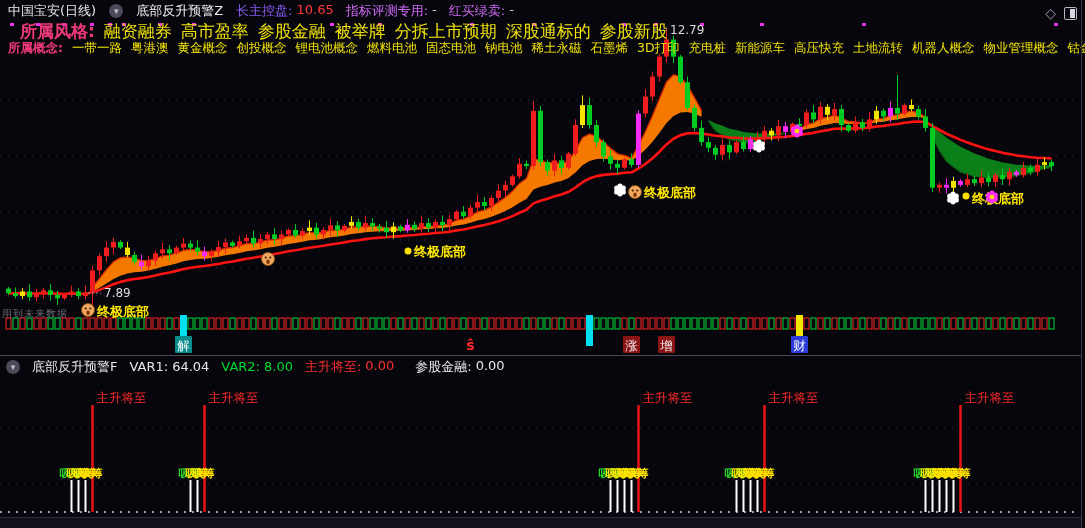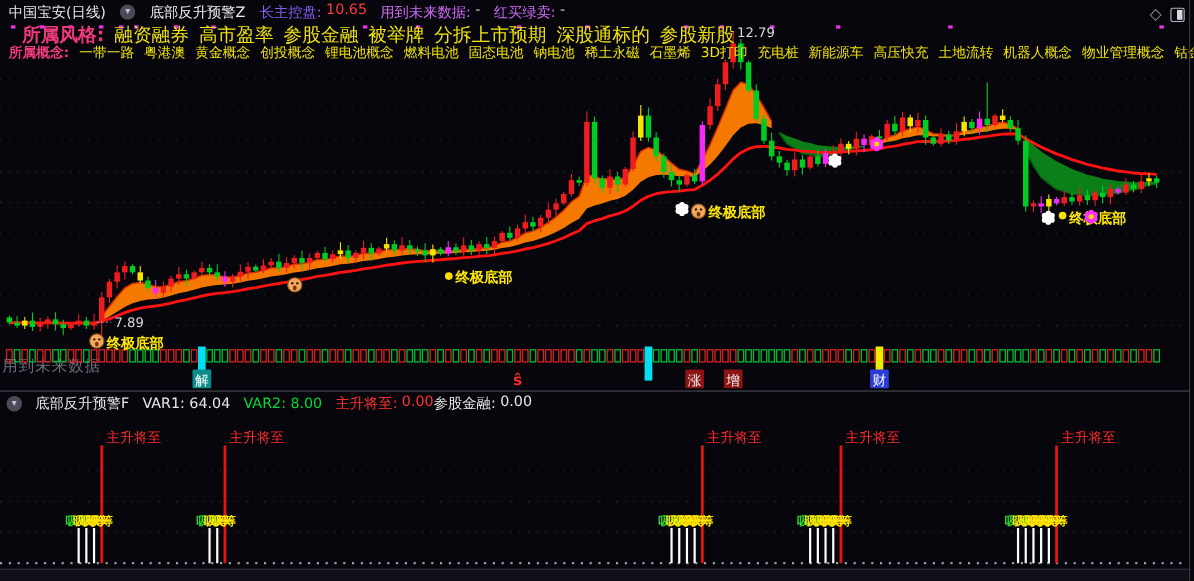--- a/index.html
+++ b/index.html
@@ -15,21 +15,21 @@
   .circle-toggle{
     width:14px;height:14px;border-radius:50%;background:#4a4a58;color:#c4c4d0;
     font-size:9px;display:inline-flex;align-items:center;justify-content:center;flex:none;
   }
   .statpair{display:inline-flex;gap:4px;}
   #stylebar{top:23px;height:17px;gap:9px;padding-left:20px;font-size:17px;width:1075px;overflow:hidden;}
   #conceptbar{top:40px;height:17px;gap:9px;padding-left:8px;font-size:12.5px;width:1078px;overflow:hidden;}
   .rowlabel{font-weight:bold;}
   #main-chart{position:absolute;top:20px;left:0;z-index:3;}
   #sub-chart{position:absolute;top:376px;left:0;z-index:3;}
-  #watermark{position:absolute;left:2px;top:324px;z-index:2;color:#6e6e7a;font-size:14px;letter-spacing:1px;}
+  #watermark{position:absolute;left:2px;top:307px;z-index:2;color:#6e6e7a;font-size:10px;letter-spacing:1px;}
   #divider1{position:absolute;top:355px;left:0;width:1081px;height:1px;background:#4a4a56;z-index:6;}
   #sub-header{top:357px;height:19px;gap:12px;padding-left:6px;font-size:13px;width:1075px;overflow:hidden;}
   #sub-header .pname{color:#e8e8e8;}
   #right-border{position:absolute;left:1081px;top:0;width:1px;height:528px;background:#3c3c48;z-index:7;}
   #bottombar{position:absolute;top:517px;left:0;width:1081px;height:11px;background:#10101a;border-top:1px solid #2e2e3a;z-index:4;}
   #win-icons{position:absolute;top:4px;right:8px;z-index:8;display:flex;gap:8px;align-items:center;height:18px;}
   .diamond-ico{color:#9898a8;font-size:14px;line-height:14px;}
   .layout-ico{width:11px;height:11px;border:1.5px solid #b8b8c4;border-radius:2px;position:relative;display:inline-block;}
   .layout-ico::after{content:"";position:absolute;right:1px;top:1px;bottom:1px;width:45%;background:#d8d8e0;}
 </style>
@@ -37,21 +37,21 @@
 <body>
 
 <div class="row" id="titlebar">
   <span class="sym">中国宝安(日线)</span>
   <span class="circle-toggle">▾</span>
   <span class="pname">底部反升预警Z</span>
   <span id="title-stats"><span class="statpair" style="margin-right: 12px;">
         <span style="color: #8b5cf6;">长主控盘:</span>
         <span style="color: rgb(255, 58, 58);">10.65</span>
       </span><span class="statpair" style="margin-right: 12px;">
-        <span style="color: rgb(207, 106, 245);">用到未来数据:</span>
+        <span style="color: rgb(207, 106, 245);">指标评测专用:</span>
         <span style="color: rgb(200, 200, 200);">-</span>
       </span><span class="statpair" style="margin-right: 12px;">
         <span style="color: rgb(207, 106, 245);">红买绿卖:</span>
         <span style="color: rgb(200, 200, 200);">-</span>
       </span></span>
 </div>
 
 <div id="win-icons">
   <span class="diamond-ico">◇</span>
   <span class="layout-ico"></span>
@@ -645,21 +645,21 @@
 
 <div class="row" id="sub-header">
   <span class="circle-toggle">▾</span>
   <span class="pname">底部反升预警F</span>
   <span id="sub-stats"><span class="statpair" style="margin-right: 12px;">
         <span style="color: rgb(232, 232, 232);">VAR1:</span>
         <span style="color: rgb(232, 232, 232);">64.04</span>
       </span><span class="statpair" style="margin-right: 12px; text-align: center;">
         <span style="color: rgb(0, 220, 48);">VAR2:</span>
         <span style="color: rgb(0, 220, 48);">8.00</span>
-      </span><span class="statpair" style="margin-right: 0;">
+      </span><span class="statpair" style="margin-right: 21px;">
         <span style="color: rgb(255, 48, 48);">主升将至:</span>
         <span style="color: rgb(255, 48, 48);">0.00</span>
       </span><span class="statpair" style="margin-right: 12px;">
         <span style="color: rgb(232, 232, 232);">参股金融:</span>
         <span style="color: rgb(232, 232, 232);">0.00</span>
       </span></span>
 </div>
 
 <svg id="sub-chart" width="1085" height="140">
     <line x1="0" y1="24" x2="1078" y2="24" stroke="#30303c" stroke-dasharray="1 7" stroke-width="1"></line>

